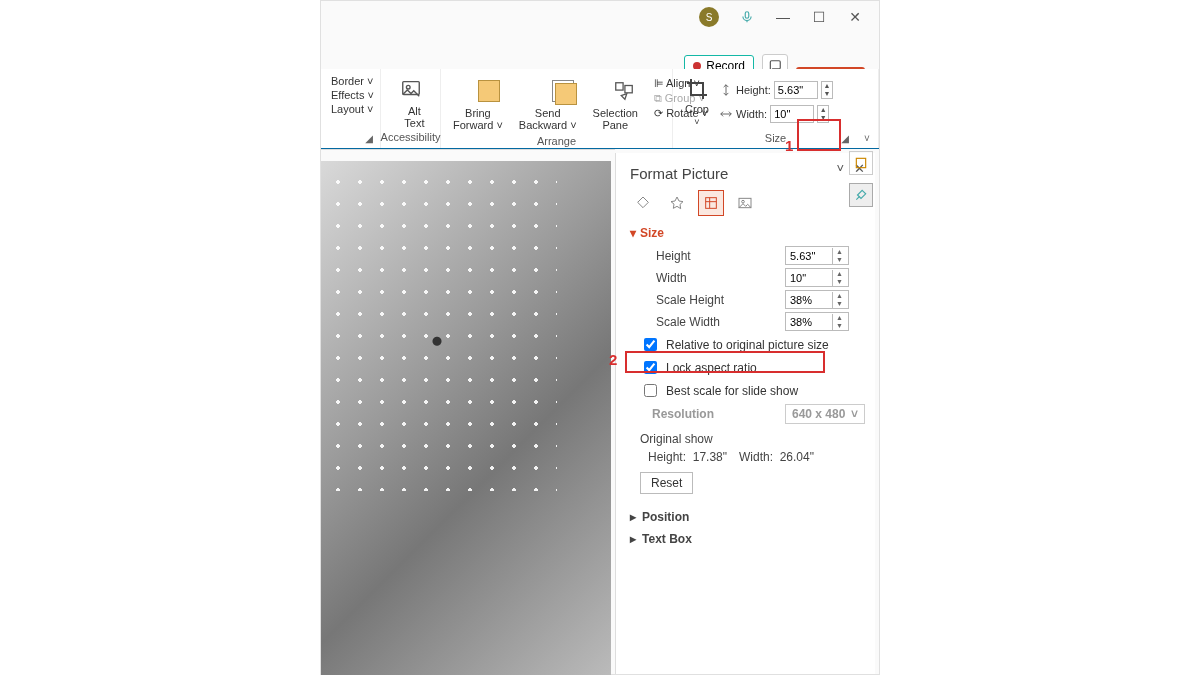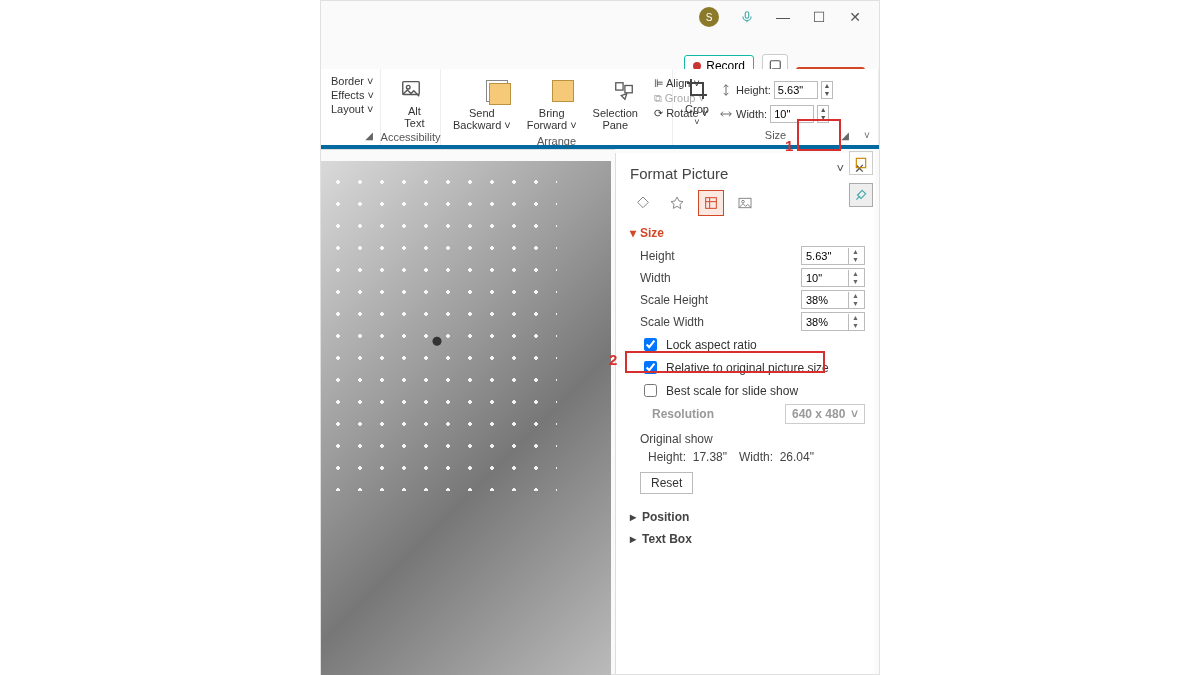--- a/index.html
+++ b/index.html
@@ -7,21 +7,21 @@
   .stage { position:absolute; left:0; right:0; top:0; bottom:0; background:#fff;}
   .frame { position:absolute; left:320px; top:0; width:560px; height:675px; background:#fafafa; border:1px solid #e0e0e0;}
   .titlebar { position:absolute; top:6px; right:16px; display:flex; align-items:center; gap:20px;}
   .titlebar .avatar { width:20px; height:20px; border-radius:50%; background:#8a7a2a; color:#fff; font-size:10px; display:flex; align-items:center; justify-content:center;}
   .titlebar .tbtn { width:16px; height:16px; display:flex; align-items:center; justify-content:center; color:#555; font-size:14px;}
   .toprow { position:absolute; top:42px; right:14px; display:flex; align-items:center; gap:8px;}
   .record { border:1px solid #14b8a6; border-radius:3px; padding:3px 8px; font-size:12px; display:flex; align-items:center; gap:5px; background:#fff;}
   .record .dot{width:8px;height:8px;border-radius:50%;background:#c33;}
   .comment-btn{border:1px solid #ccc;border-radius:3px;width:26px;height:24px;display:flex;align-items:center;justify-content:center;font-size:13px;background:#fff;}
   .share{background:#d24726;color:#fff;border-radius:3px;padding:4px 10px;font-size:12px;display:flex;align-items:center;gap:5px;margin-top:24px;}
-  .ribbon { position:absolute; top:68px; left:0; right:0; height:80px; border-bottom:4px solid #0369a1; background:#fff; display:flex; font-size:11px; color:#333;}
+  .ribbon { position:absolute; top:68px; left:0; right:0; height:80px; border-bottom:1px solid #0369a1; background:#fff; display:flex; font-size:11px; color:#333;}
   .rgroup { border-right:1px solid #eee; padding:4px 6px; display:flex; flex-direction:column; justify-content:space-between; position:relative;}
   .rgroup .label{ text-align:center; font-size:11px; color:#555; padding-bottom:2px;}
   .stackv { display:flex; flex-direction:column; gap:2px; padding:2px 4px;}
   .stackv span{white-space:nowrap;}
   .big { display:flex; align-items:flex-start; gap:8px;}
   .bigbtn { display:flex; flex-direction:column; align-items:flex-end; gap:2px; padding:2px 4px;}
   .iconbox{width:28px;height:28px;display:flex;align-items:center;justify-content:center;}
   .sq { width:22px; height:22px; background:#f5c977; border:1px solid #b9923f; position:relative;}
   .sq2 { width:22px; height:22px; background:#fff; border:1px solid #888; position:absolute; left:6px; top:6px;}
   .arrow { font-size:9px;}
@@ -37,21 +37,21 @@
   .canvas { position:absolute; left:0; top:160px; width:290px; height:515px; background:linear-gradient(135deg,#d9d9d9,#999 40%,#777 60%,#bbb); overflow:hidden;}
   .canvas::after{content:"";position:absolute;inset:0;background:radial-gradient(circle at 40% 35%,#333 4px,transparent 5px);}
   .dots{position:absolute;top:170px;left:6px;width:230px;height:320px;background-image:radial-gradient(#fff 2px,transparent 2px);background-size:22px 22px;opacity:.9;}
   .pane { position:absolute; left:294px; top:152px; width:260px; bottom:0; background:#fff; border-left:1px solid #ddd; padding:10px 10px 10px 14px; font-size:12px; color:#333;}
   .pane h2{font-size:15px; font-weight:400; color:#444; margin:2px 0 8px;}
   .pane .closepane{position:absolute; top:8px; right:10px; display:flex; gap:10px; color:#555; font-size:13px;}
   .tabs{display:flex; gap:8px; margin:4px 0 10px;}
   .tab{width:26px;height:26px;border:1px solid transparent;display:flex;align-items:center;justify-content:center;color:#777;}
   .tab.sel{border:1px solid #d24726;background:#fbe8e0;color:#d24726;}
   .section-h{color:#d24726;font-size:12px;font-weight:600;display:flex;align-items:center;gap:4px;margin:6px 0;}
-  .field{display:flex;align-items:center;justify-content:space-between;margin:3px 0;padding-left:10px;}
+  .field{display:flex;align-items:center;justify-content:space-between;margin:3px 16px;padding-left:10px;}
   .field label{color:#444;}
   .nbox{display:flex;align-items:center;border:1px solid #bbb;width:64px;height:19px;}
   .nbox input{border:none;width:46px;font-size:11px;padding:1px 4px;outline:none;}
   .nbox .sp{display:flex;flex-direction:column;width:14px;border-left:1px solid #bbb;}
   .nbox .sp div{height:8px;font-size:7px;text-align:center;line-height:7px;color:#666;}
   .chk{display:flex;align-items:center;gap:6px;margin:4px 0 4px 10px;}
   .chk input{width:13px;height:13px;}
   .res{display:flex;align-items:center;justify-content:space-between;margin:4px 0 4px 22px;color:#999;font-weight:bold;}
   .res .sel{border:1px solid #ccc;padding:2px 6px;width:80px;display:flex;justify-content:space-between;align-items:center;color:#999;}
   .orig{margin:8px 0 4px 10px;color:#444;}
@@ -125,33 +125,33 @@
         <span style="text-align:center;white-space:pre">Alt
 Text</span>
       </div>
       <div class="label">Accessibility</div>
     </div>
 
     <div class="rgroup" style="width:232px;">
       <div class="big" style="padding:2px 2px;">
         <div class="bigbtn">
           <div class="iconbox" style="position:relative;">
+                <div class="sq"></div>
+                <div class="sq2" style="z-index:-1;"></div>
+              </div>
+          <span style="text-align:center;white-space:pre">Bring
+Forward ˅</span>
+        </div>
+        <div class="bigbtn">
+          <div class="iconbox" style="position:relative;">
                 <div class="sq2" style="position:static;"></div>
                 <div class="sq" style="position:absolute;left:6px;top:6px;"></div>
               </div>
           <span style="text-align:center;white-space:pre">Send
 Backward ˅</span>
-        </div>
-        <div class="bigbtn">
-          <div class="iconbox" style="position:relative;">
-                <div class="sq"></div>
-                <div class="sq2" style="z-index:-1;"></div>
-              </div>
-          <span style="text-align:center;white-space:pre">Bring
-Forward ˅</span>
         </div>
         <div class="bigbtn">
           <div class="iconbox">
                 <svg width="24" height="22" viewBox="0 0 24 24" fill="none" stroke="#555" stroke-width="1.4">
                   <rect x="3" y="3" width="8" height="8"></rect>
                   <rect x="13" y="6" width="8" height="8"></rect>
                   <path d="M9 17l4 4 2-6-6 2z" fill="#fff"></path>
                 </svg>
               </div>
           <span style="text-align:center;white-space:pre">Selection
@@ -285,25 +285,25 @@
             <input value="38%" style="">
             <div class="sp">
               <div>▲</div>
               <div>▼</div>
             </div>
           </div>
         </div>
 
     <div class="chk">
           <input type="checkbox" checked="" style="">
-          <span>Lock aspect ratio</span>
+          <span>Relative to original picture size</span>
         </div>
     <div class="chk">
           <input type="checkbox" checked="" style="">
-          <span>Relative to original picture size</span>
+          <span>Lock aspect ratio</span>
         </div>
     <div class="chk">
           <input type="checkbox" style="">
           <span>Best scale for slide show</span>
         </div>
 
     <div class="res">
           <span>Resolution</span>
       <div class="sel">
             <span>640 x 480</span>

